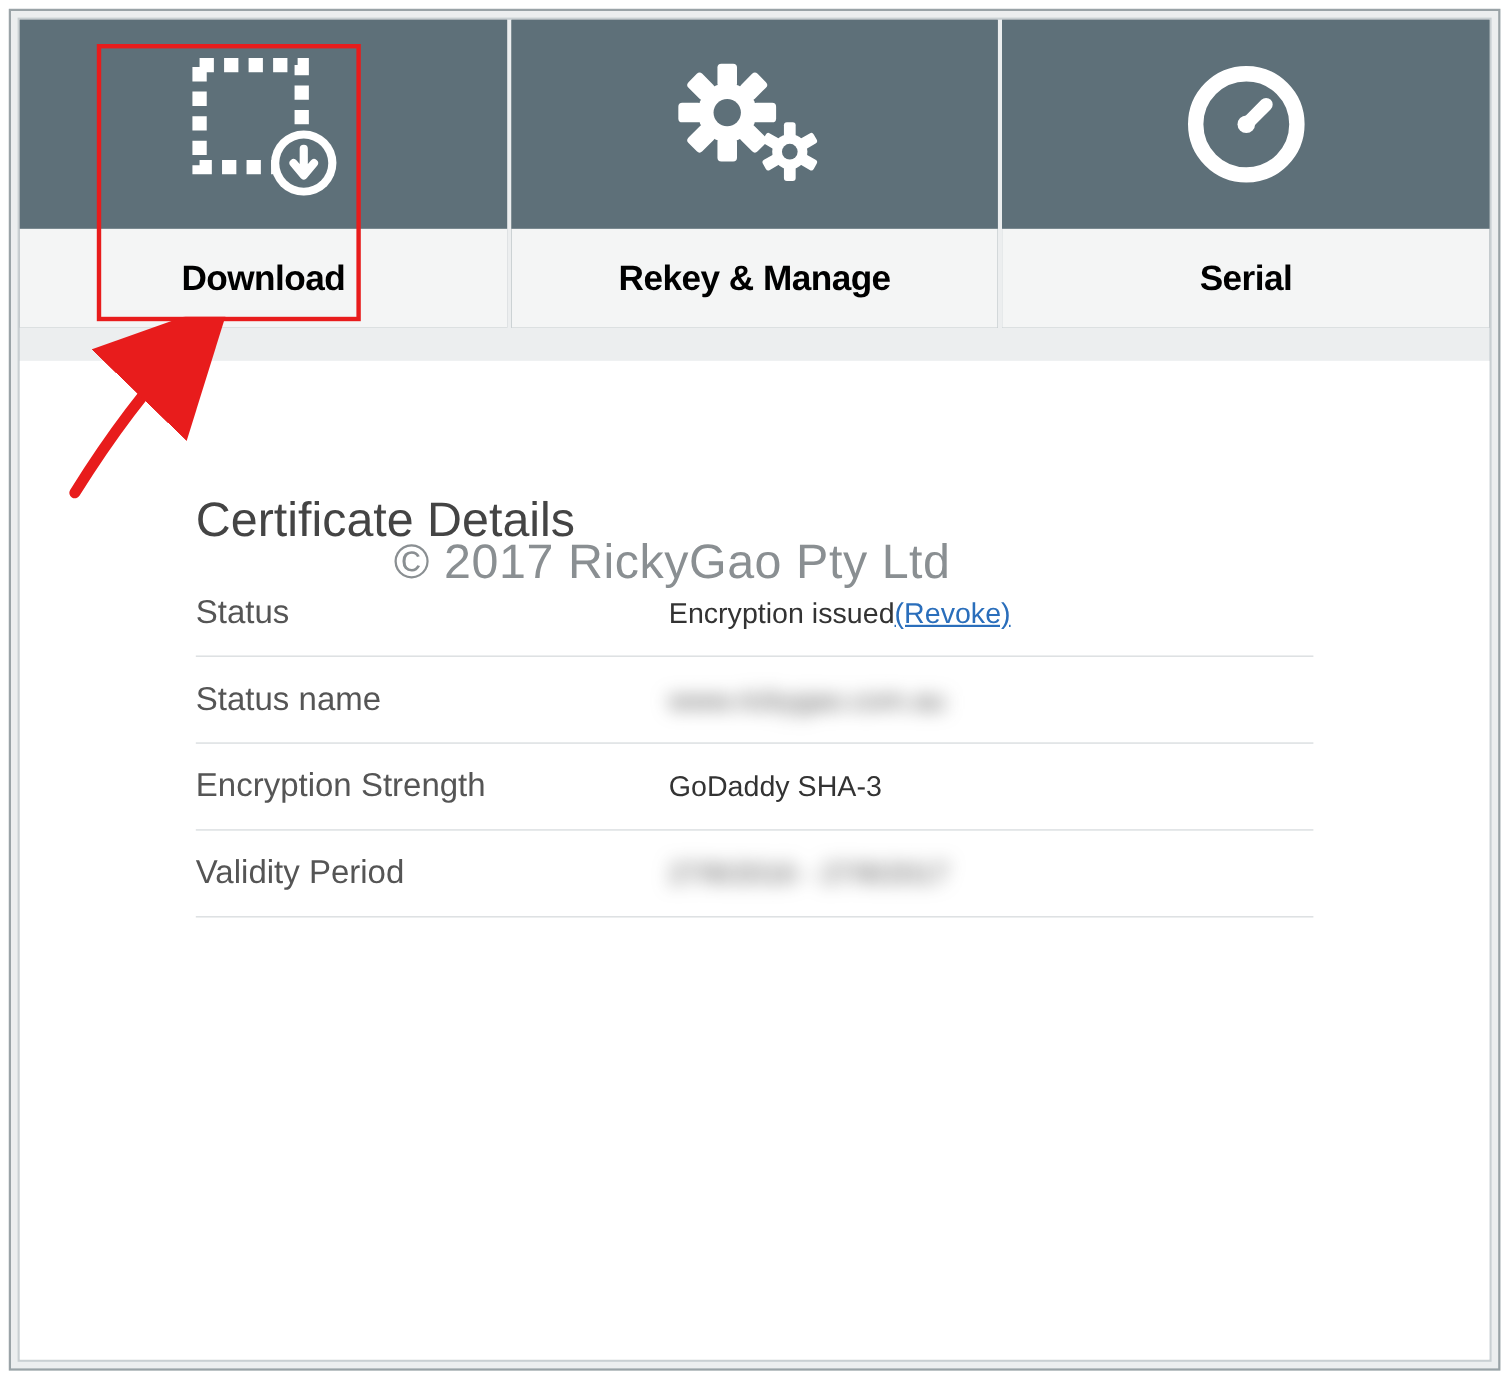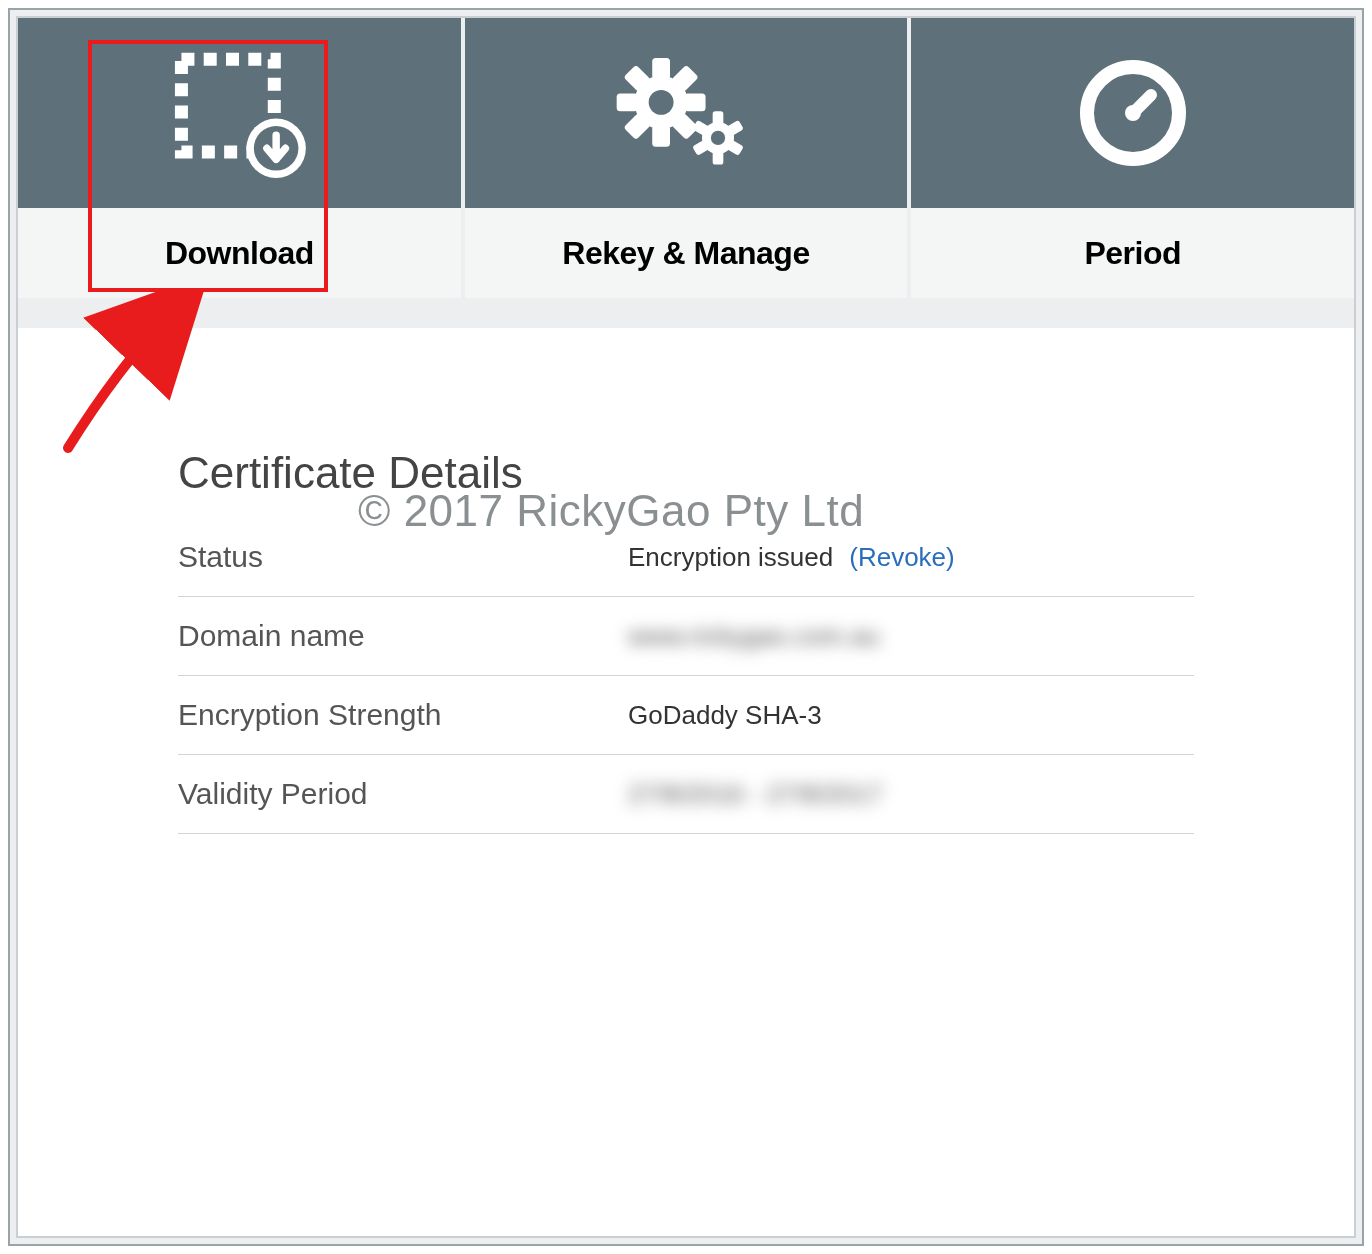--- a/index.html
+++ b/index.html
@@ -95,37 +95,37 @@
     pointer-events: none;
     z-index: 3;
     font-family: Liberation Sans, sans-serif;
     letter-spacing: 0.5px;
   }
   .detail-row {
     display: flex;
     align-items: center;
     border-bottom: 1px solid #d0d5d8;
     padding: 22px 0;
-    gap: 20px;
   }
   .detail-row:first-of-type { padding-top: 10px; }
   .detail-label {
     width: 430px;
     font-size: 30px;
     color: #555;
   }
   .detail-value {
     font-size: 26px;
     color: #333;
     display: flex;
     align-items: center;
   }
   .revoke-link {
     color: #2a6ebb;
-    margin-left: 16px;
+    text-decoration: underline;
+    margin-left: 0;
     cursor: pointer;
   }
   .blurred-val {
     filter: blur(8px);
     color: #555;
     font-size: 26px;
     user-select: none;
   }
   svg.icon { display: block; }
 </style>
@@ -221,21 +221,21 @@
         <div class="tab-icon-zone">
           <span>
             <svg class="icon" width="120" height="120" viewBox="0 0 120 120">
               <circle cx="60" cy="60" r="46" fill="none" stroke="#fff" stroke-width="14"></circle>
               <path d="M60 60 L78 42" stroke="#fff" stroke-width="12" stroke-linecap="round"></path>
               <circle cx="60" cy="60" r="8" fill="#fff"></circle>
             </svg>
           </span>
         </div>
         <div class="tab-label-zone">
-          <span class="tab-label">Period</span>
+          <span class="tab-label">Serial</span>
         </div>
       </div>
 
     </div>
 
     <div class="highlight-box"></div>
     <svg class="arrow" viewBox="0 0 180 180">
       <defs>
         <marker id="ah" markerWidth="12" markerHeight="12" refX="6" refY="6" orient="auto">
           <path d="M0,0 L12,6 L0,12 z" fill="#e81c1c"></path>
@@ -250,21 +250,21 @@
 
       <div class="detail-row">
         <div class="detail-label">Status</div>
         <div class="detail-value">
           <span>Encryption issued</span>
           <a class="revoke-link">(Revoke)</a>
         </div>
       </div>
 
       <div class="detail-row">
-        <div class="detail-label">Domain name</div>
+        <div class="detail-label">Status name</div>
         <div class="detail-value">
           <span class="blurred-val">www.rickygao.com.au</span>
         </div>
       </div>
 
       <div class="detail-row">
         <div class="detail-label">Encryption Strength</div>
         <div class="detail-value">GoDaddy SHA-3</div>
       </div>
 

